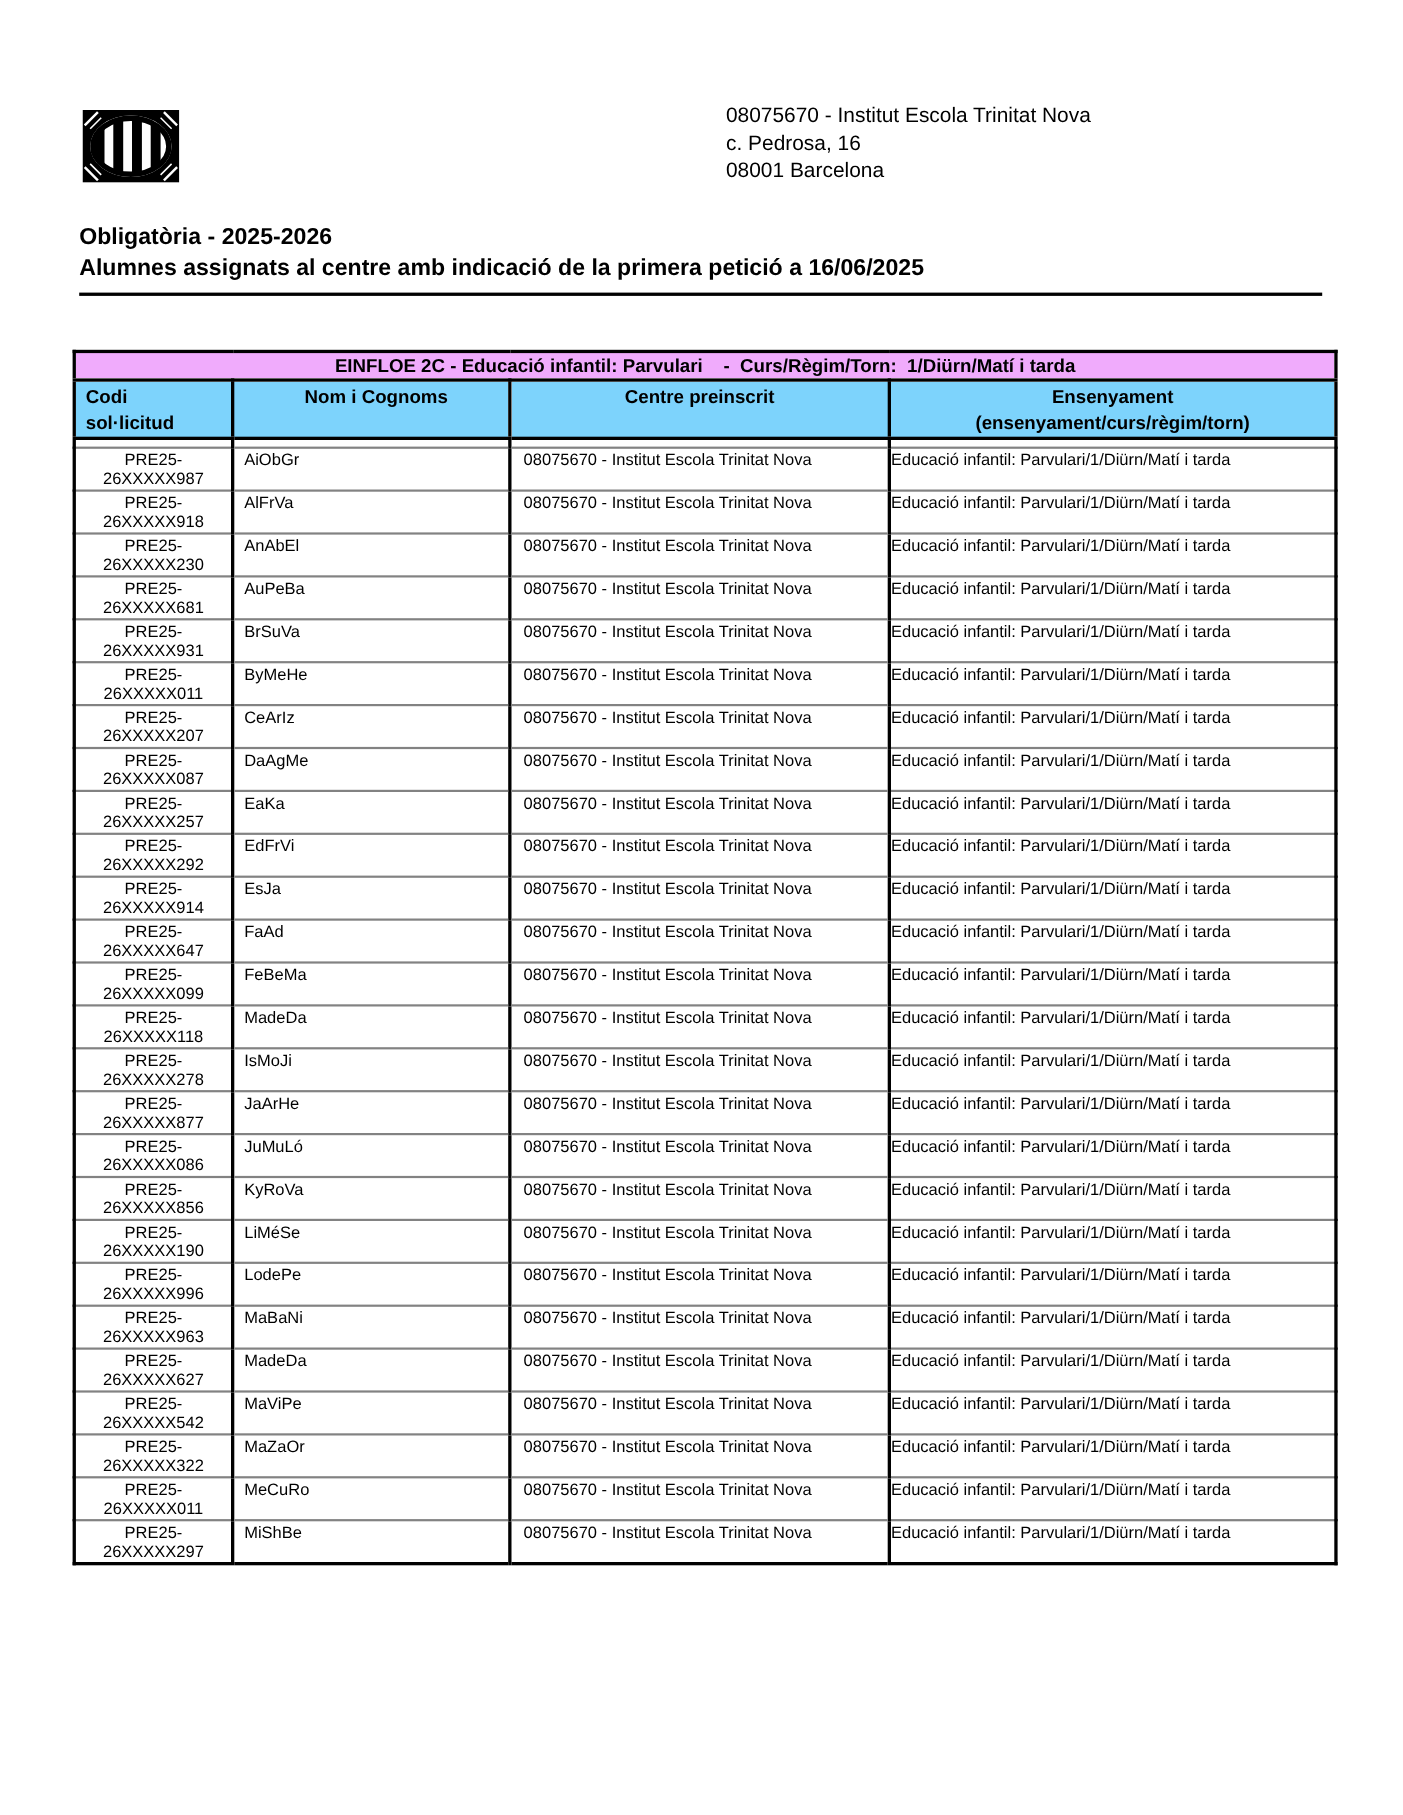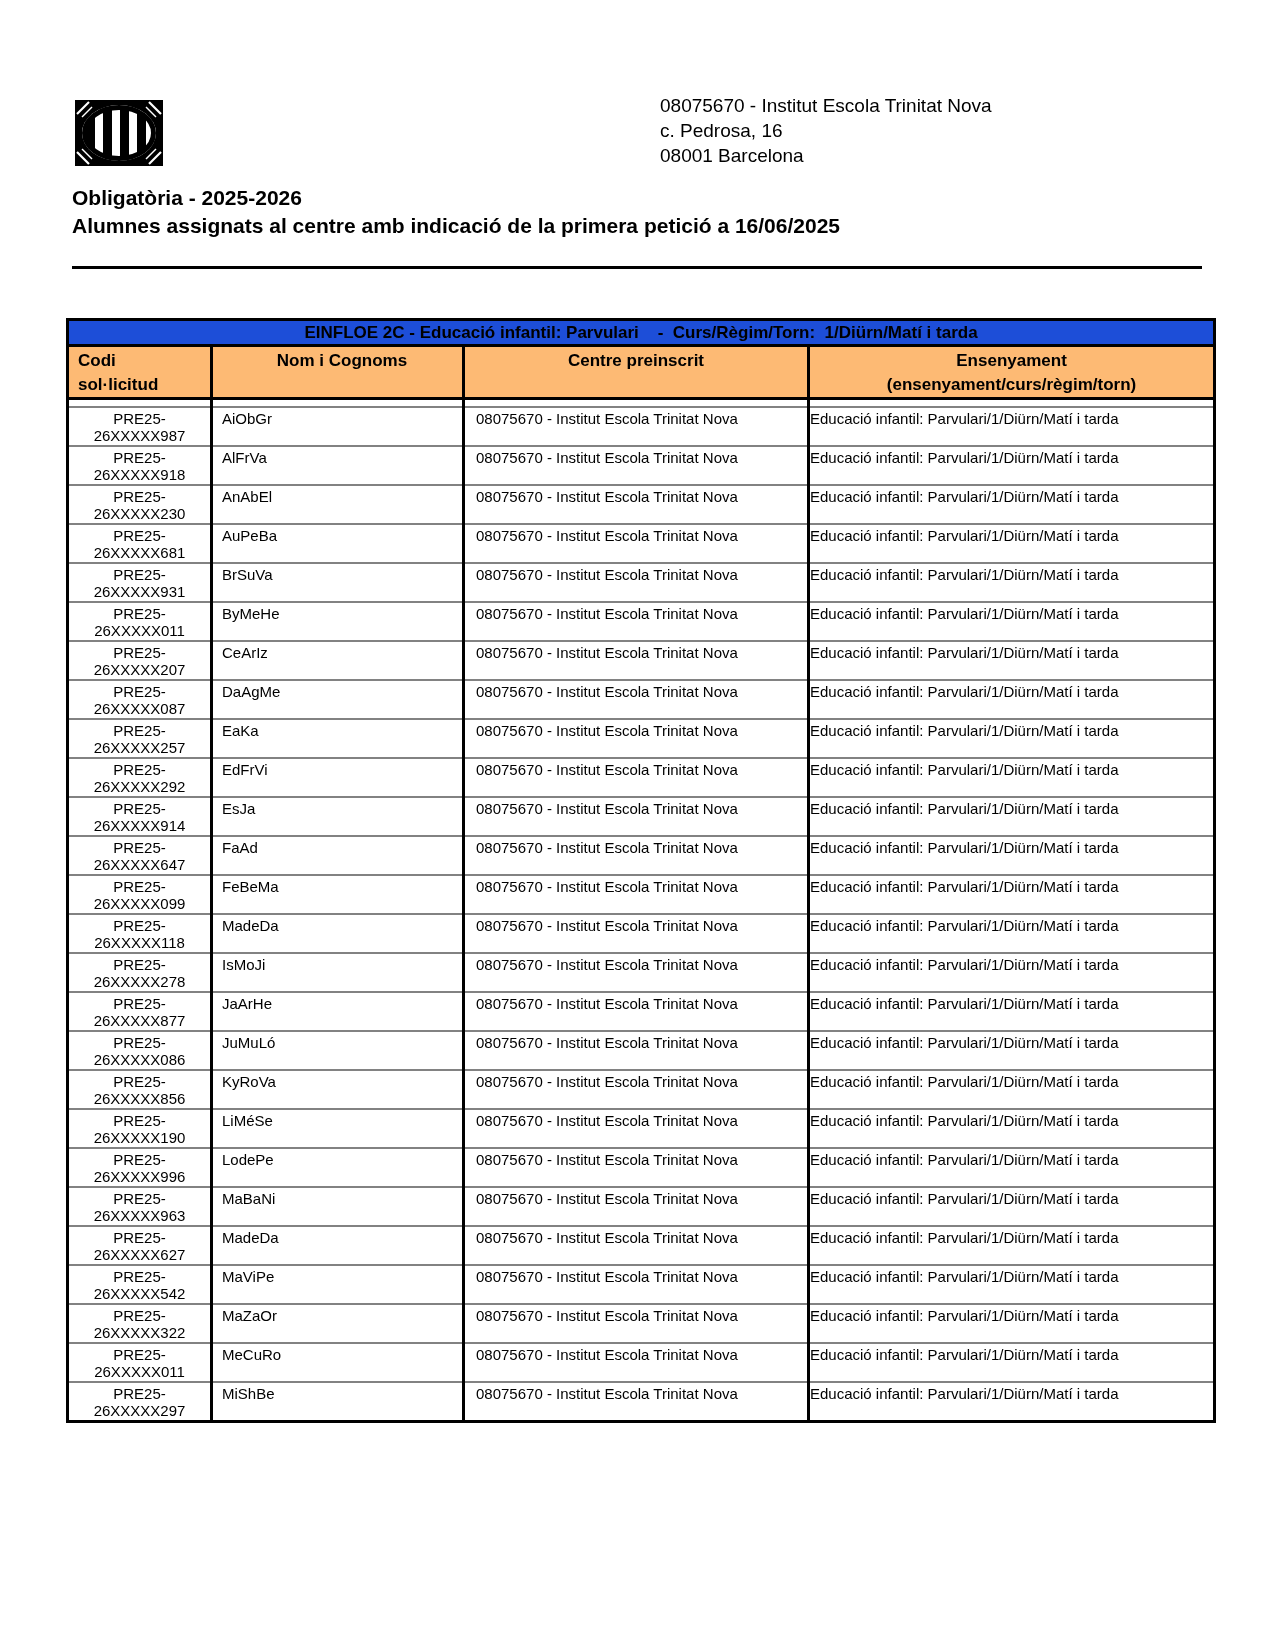--- a/index.html
+++ b/index.html
@@ -9,35 +9,35 @@
 
   
   .logo-wrap { position: absolute; left: 75px; top: 100px; width: 88px; height: 66px; }
   .org-block { position: absolute; left: 168px; top: 103px; line-height: 23px; }
   .org-line1 { font-size: 20px; font-weight: 400; letter-spacing: 0.5px; }
   .org-line2, .org-line3 { font-size: 21px; font-weight: 700; letter-spacing: 0.3px; }
 
   .centre-block { position: absolute; left: 660px; top: 93px; font-size: 19px; line-height: 25px; }
 
   
-  .title-block { position: absolute; left: 72px; top: 184px; font-size: 21px; font-weight: 700; line-height: 28px; }
+  .title-block { position: absolute; left: 72px; top: 202px; font-size: 21px; font-weight: 700; line-height: 28px; }
   .title-rule { position: absolute; left: 72px; top: 266px; width: 1130px; height: 3px; background: #000; }
 
   
   table.listing { position: absolute; left: 66px; top: 318px; width: 1147px;
     border-collapse: collapse; table-layout: fixed; }
   table.listing { border: 3px solid #000; }
   table.listing th, table.listing td { font-family: "Liberation Sans", sans-serif; overflow: hidden; }
 
   .b-left { border-left: 3px solid #000; }
 
-  th.group-header { height: 26px; background: #1d4ed8; font-size: 17px; font-weight: 700;
+  th.group-header { height: 26px; background: #f0abfc; font-size: 17px; font-weight: 700;
     text-align: center; vertical-align: middle; border-bottom: 3px solid #000; white-space: pre; }
 
-  tr.col-header th { background: #fdba74; font-size: 17px; font-weight: 700; line-height: 24px;
+  tr.col-header th { background: #7dd3fc; font-size: 17px; font-weight: 700; line-height: 24px;
     border-bottom: 3px solid #000; height: 46px; vertical-align: top; padding-top: 2px; }
   th.h-codi { text-align: left; padding-left: 9px; }
   th.h-nom  { text-align: center; padding-left: 9px; }
   th.h-centre { text-align: center; }
   th.h-ens  { }
 
   tr.spacer td { height: 8px; padding: 0; }
 
   tr.data-row td { height: 35px; font-size: 15px; font-weight: 400; vertical-align: top;
     border-top: 2px solid #828282; padding-top: 2px; line-height: 17.5px; }

